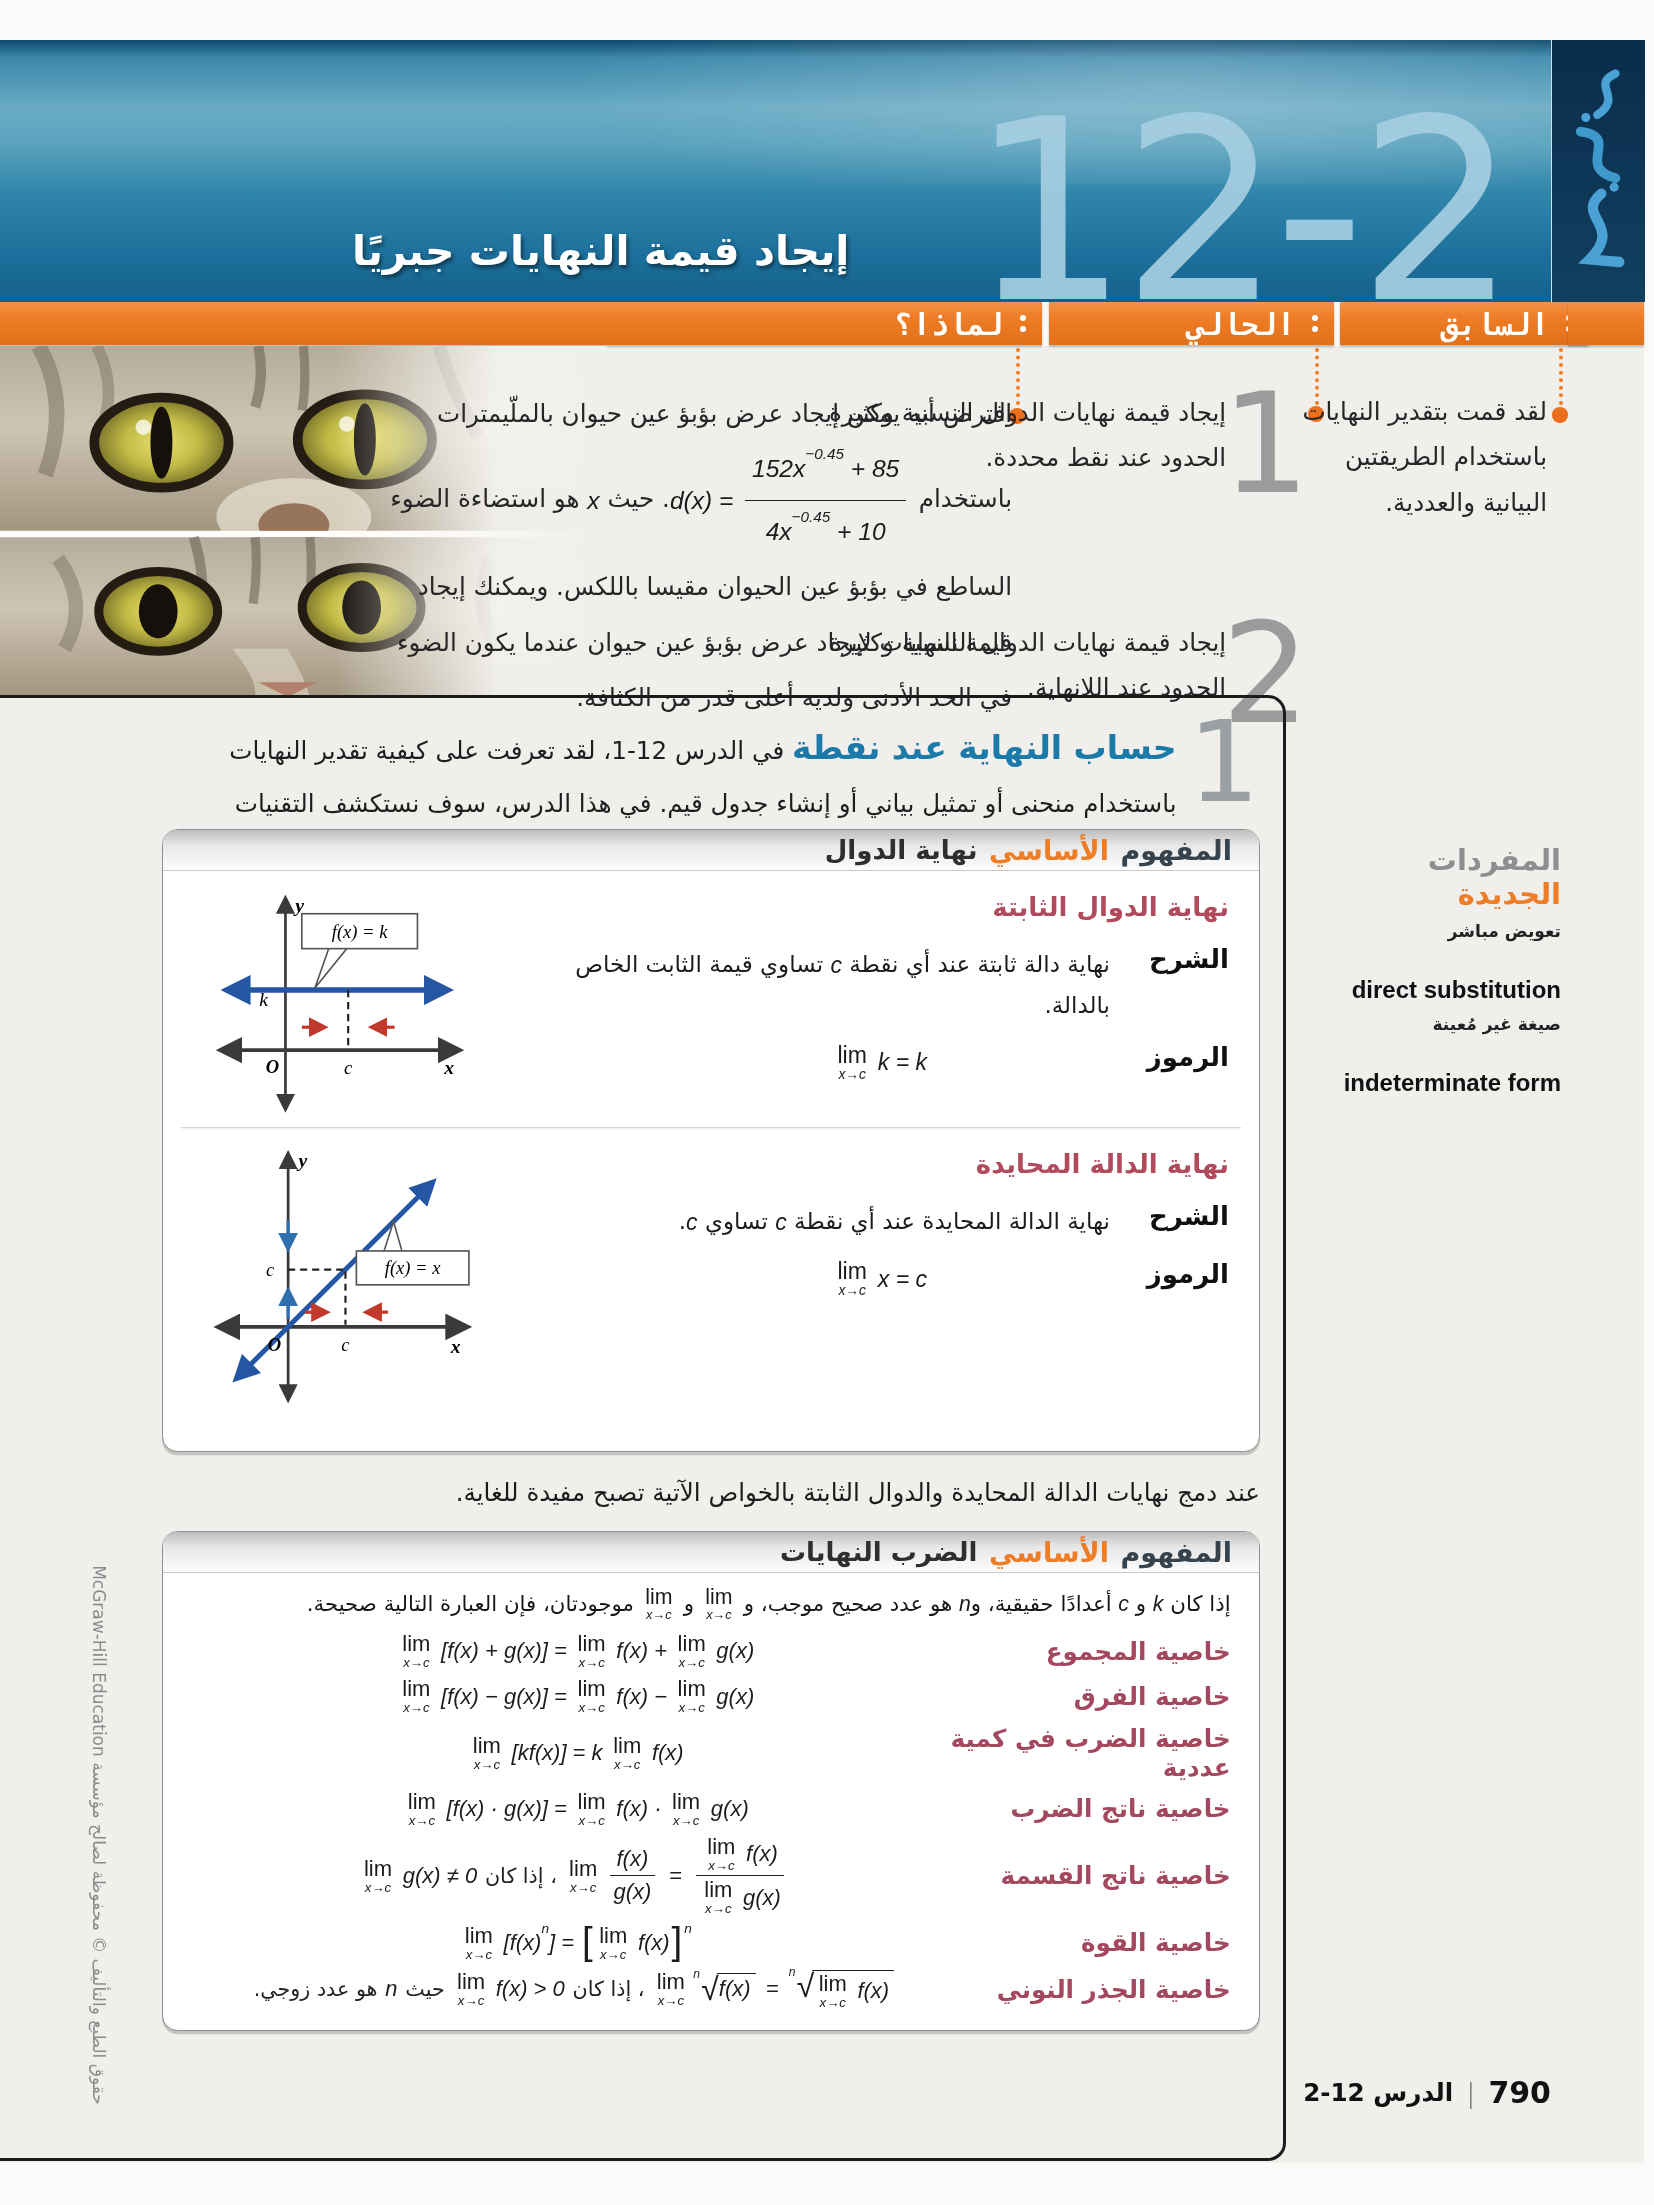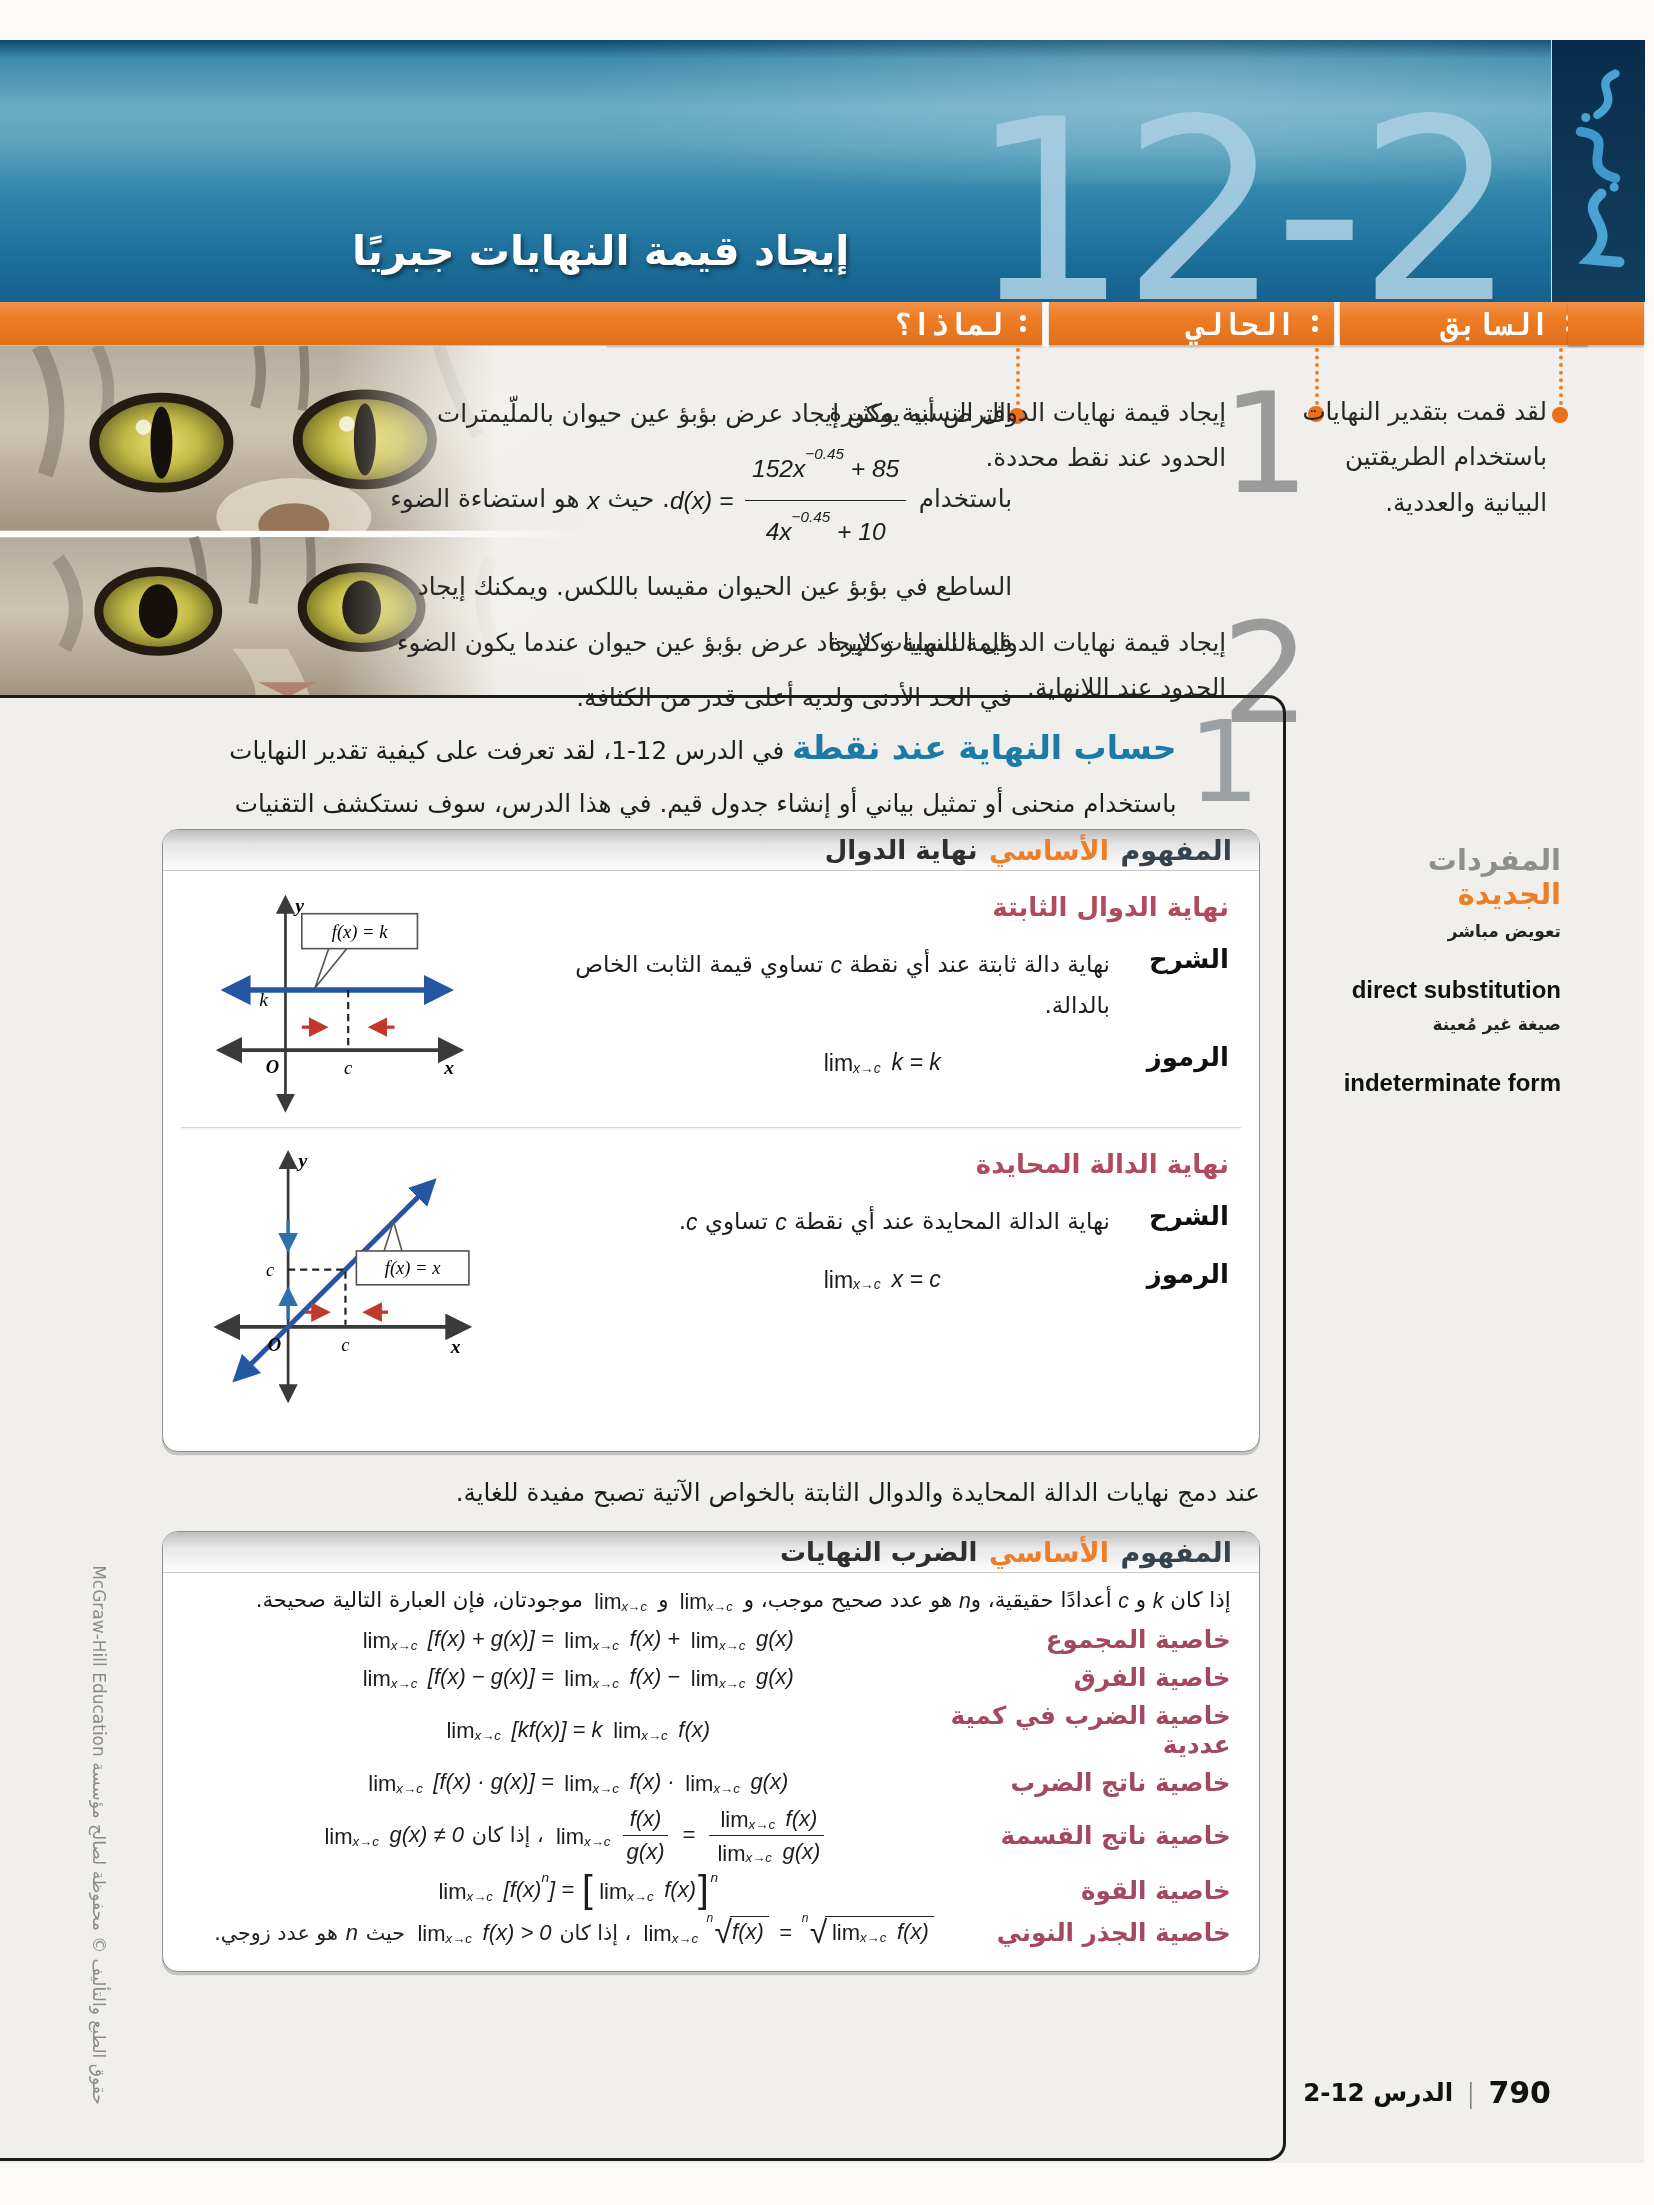--- a/index.html
+++ b/index.html
@@ -90,23 +90,23 @@
   .kc-label { width:97px; flex:none; font-size:26px; font-weight:700; color:#101010; text-align:right; }
   .kc-content { flex:1; font-size:23px; line-height:1.75; text-align:right; color:#1c1c1c; padding-left:39px; }
   .kc-content.formula { display:flex; direction:ltr; justify-content:center; align-items:center; padding-left:142px; }
   .kc-graph { width:336px; flex:none; display:flex; justify-content:center; }
 
   
   .mathseg { direction:ltr; display:inline-flex; align-items:center; font-family:"Liberation Sans","DejaVu Sans",sans-serif;
     color:#1c1c1c; vertical-align:middle; }
   .arseg { direction:rtl; }
   .mt { font-style:italic; white-space:pre; }
-  .lim { display:inline-flex; align-items:flex-end; line-height:1; margin:0 4.5px; }
+  .lim { display:inline-flex; flex-direction:column; align-items:center; line-height:1; margin:0 4.5px; }
   .lim-w { font-style:normal; }
-  .lim-s { font-size:.6em; font-style:italic; margin-top:12px; }
+  .lim-s { font-size:.6em; font-style:italic; margin-top:1px; }
   .frac { display:inline-flex; flex-direction:column; align-items:center; margin:0 5.2px; vertical-align:middle; }
   .fnum, .fden { display:inline-flex; align-items:center; justify-content:center; padding:0 6.5px; }
   .fnum { border-bottom:1.9px solid #222; padding-bottom:3.2px; }
   .fden { padding-top:3.2px; }
   .msup { font-size:.62em; font-style:italic; align-self:flex-start; margin-top:-3.9px; display:inline-block; }
   sup.msup { vertical-align:super; }
   .bigb { font-size:1.75em; font-weight:400; line-height:.85; margin:0 1.9px; transform:translateY(-1.3px); }
   .root { display:inline-flex; align-items:flex-start; margin:0 3.9px; }
   .ridx { font-size:.55em; font-style:italic; margin:-5.2px 1.3px 0 0; }
   .rsign { font-size:1.45em; line-height:1.05; }

